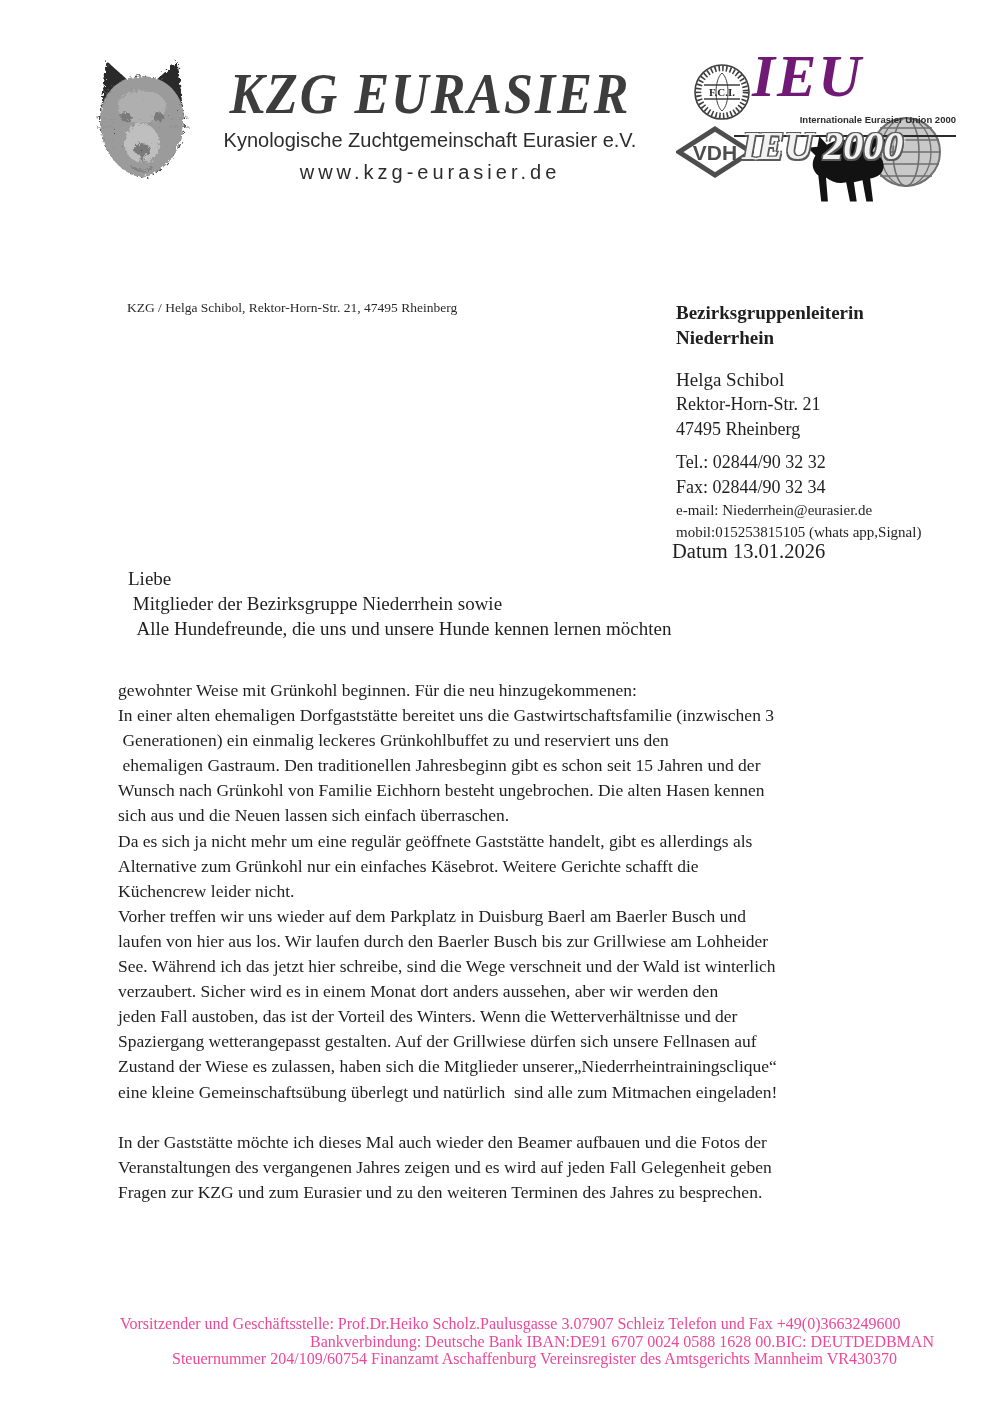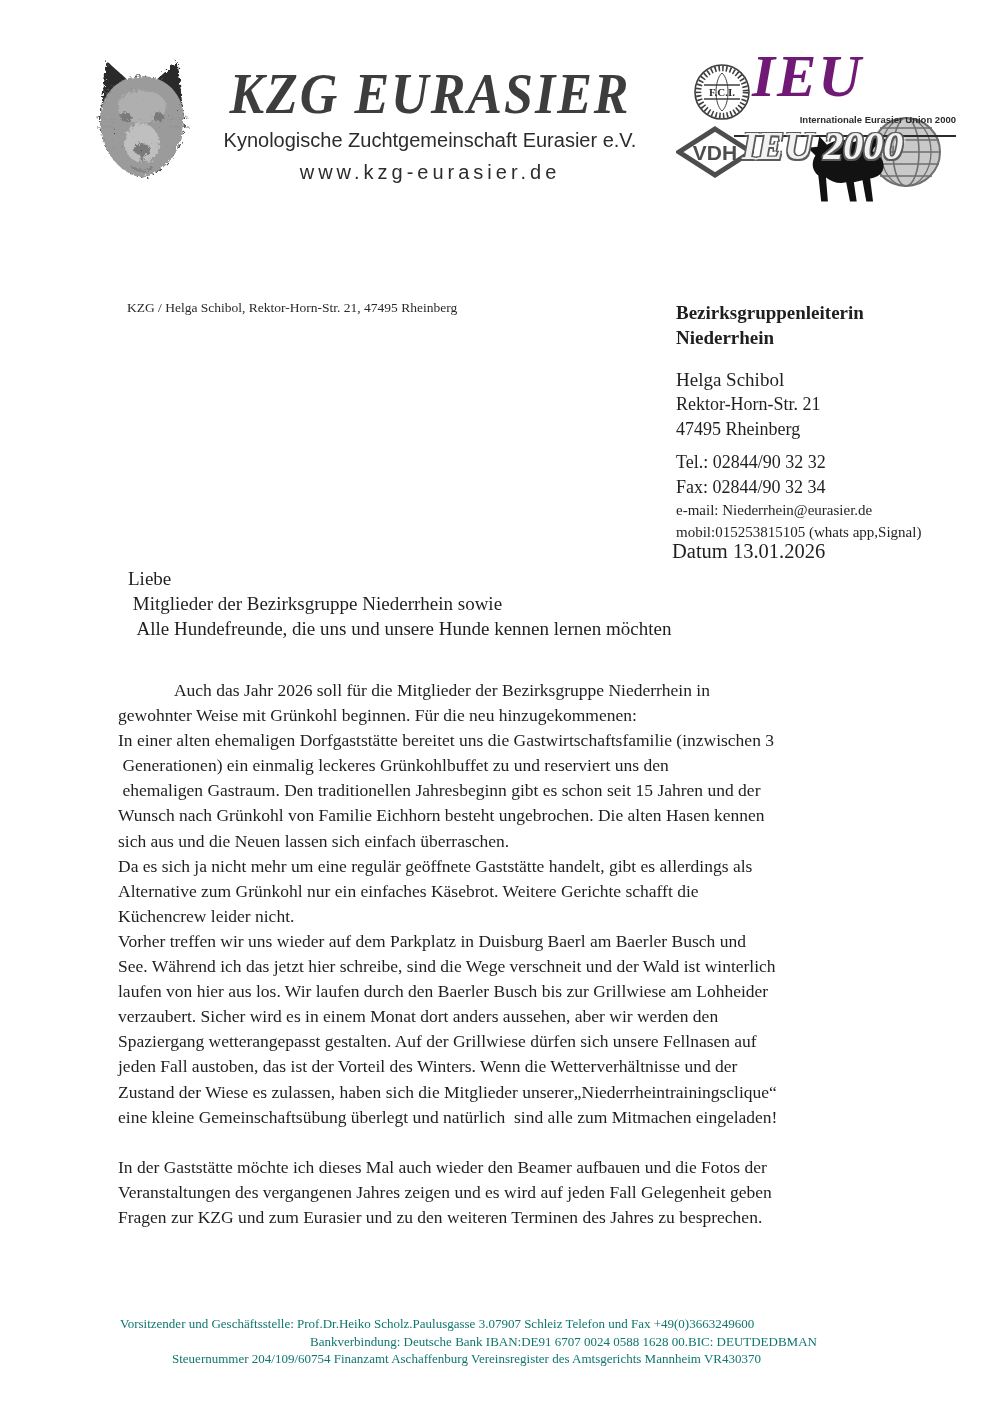--- a/index.html
+++ b/index.html
@@ -71,21 +71,21 @@
   
   .salutation { position:absolute; left:128px; top:566px; font-size:19px; line-height:25px; }
   .salutation div { white-space:pre; }
 
   .body-text { position:absolute; left:118px; top:678px; font-size:17.5px; line-height:25.1px; }
   .body-line { white-space:pre; min-height:25.1px; }
 
   
   .footer {
     position:absolute; left:120px; top:1315px; width:840px;
-    font-size:13px; line-height:17.5px; color:#0f766e;
+    font-size:16px; line-height:17.5px; color:#ec4899;
   }
   .footer div { white-space:pre; }
   .footer .f2 { margin-left:190px; }
   .footer .f3 { margin-left:52px; }
 </style>
 </head>
 <body>
 
 <div class="page">
 
@@ -175,36 +175,35 @@
   </div>
   <div class="date-line">Datum 13.01.2026</div>
 
   <div class="salutation">
     <div>Liebe</div>
     <div> Mitglieder der Bezirksgruppe Niederrhein sowie</div>
     <div>  Alle Hundefreunde, die uns und unsere Hunde kennen lernen möchten</div>
   </div>
 
   <div class="body-text">
-    <div class="body-line">             Auch das Jahr 2026 soll für die Mitglieder der Bezirksgruppe Niederrhein in</div>
     <div class="body-line">gewohnter Weise mit Grünkohl beginnen. Für die neu hinzugekommenen:</div>
     <div class="body-line">In einer alten ehemaligen Dorfgaststätte bereitet uns die Gastwirtschaftsfamilie (inzwischen 3</div>
     <div class="body-line"> Generationen) ein einmalig leckeres Grünkohlbuffet zu und reserviert uns den</div>
     <div class="body-line"> ehemaligen Gastraum. Den traditionellen Jahresbeginn gibt es schon seit 15 Jahren und der</div>
     <div class="body-line">Wunsch nach Grünkohl von Familie Eichhorn besteht ungebrochen. Die alten Hasen kennen</div>
     <div class="body-line">sich aus und die Neuen lassen sich einfach überraschen.</div>
     <div class="body-line">Da es sich ja nicht mehr um eine regulär geöffnete Gaststätte handelt, gibt es allerdings als</div>
     <div class="body-line">Alternative zum Grünkohl nur ein einfaches Käsebrot. Weitere Gerichte schafft die</div>
     <div class="body-line">Küchencrew leider nicht.</div>
     <div class="body-line">Vorher treffen wir uns wieder auf dem Parkplatz in Duisburg Baerl am Baerler Busch und</div>
+    <div class="body-line">laufen von hier aus los. Wir laufen durch den Baerler Busch bis zur Grillwiese am Lohheider</div>
     <div class="body-line">See. Während ich das jetzt hier schreibe, sind die Wege verschneit und der Wald ist winterlich</div>
-    <div class="body-line">laufen von hier aus los. Wir laufen durch den Baerler Busch bis zur Grillwiese am Lohheider</div>
     <div class="body-line">verzaubert. Sicher wird es in einem Monat dort anders aussehen, aber wir werden den</div>
+    <div class="body-line">jeden Fall austoben, das ist der Vorteil des Winters. Wenn die Wetterverhältnisse und der</div>
     <div class="body-line">Spaziergang wetterangepasst gestalten. Auf der Grillwiese dürfen sich unsere Fellnasen auf</div>
-    <div class="body-line">jeden Fall austoben, das ist der Vorteil des Winters. Wenn die Wetterverhältnisse und der</div>
     <div class="body-line">Zustand der Wiese es zulassen, haben sich die Mitglieder unserer„Niederrheintrainingsclique“</div>
     <div class="body-line">eine kleine Gemeinschaftsübung überlegt und natürlich  sind alle zum Mitmachen eingeladen!</div>
     <div class="body-line"></div>
     <div class="body-line">In der Gaststätte möchte ich dieses Mal auch wieder den Beamer aufbauen und die Fotos der</div>
     <div class="body-line">Veranstaltungen des vergangenen Jahres zeigen und es wird auf jeden Fall Gelegenheit geben</div>
     <div class="body-line">Fragen zur KZG und zum Eurasier und zu den weiteren Terminen des Jahres zu besprechen.</div>
   </div>
 
   <div class="footer">
     <div class="f1">Vorsitzender und Geschäftsstelle: Prof.Dr.Heiko Scholz.Paulusgasse 3.07907 Schleiz Telefon und Fax +49(0)3663249600</div>

